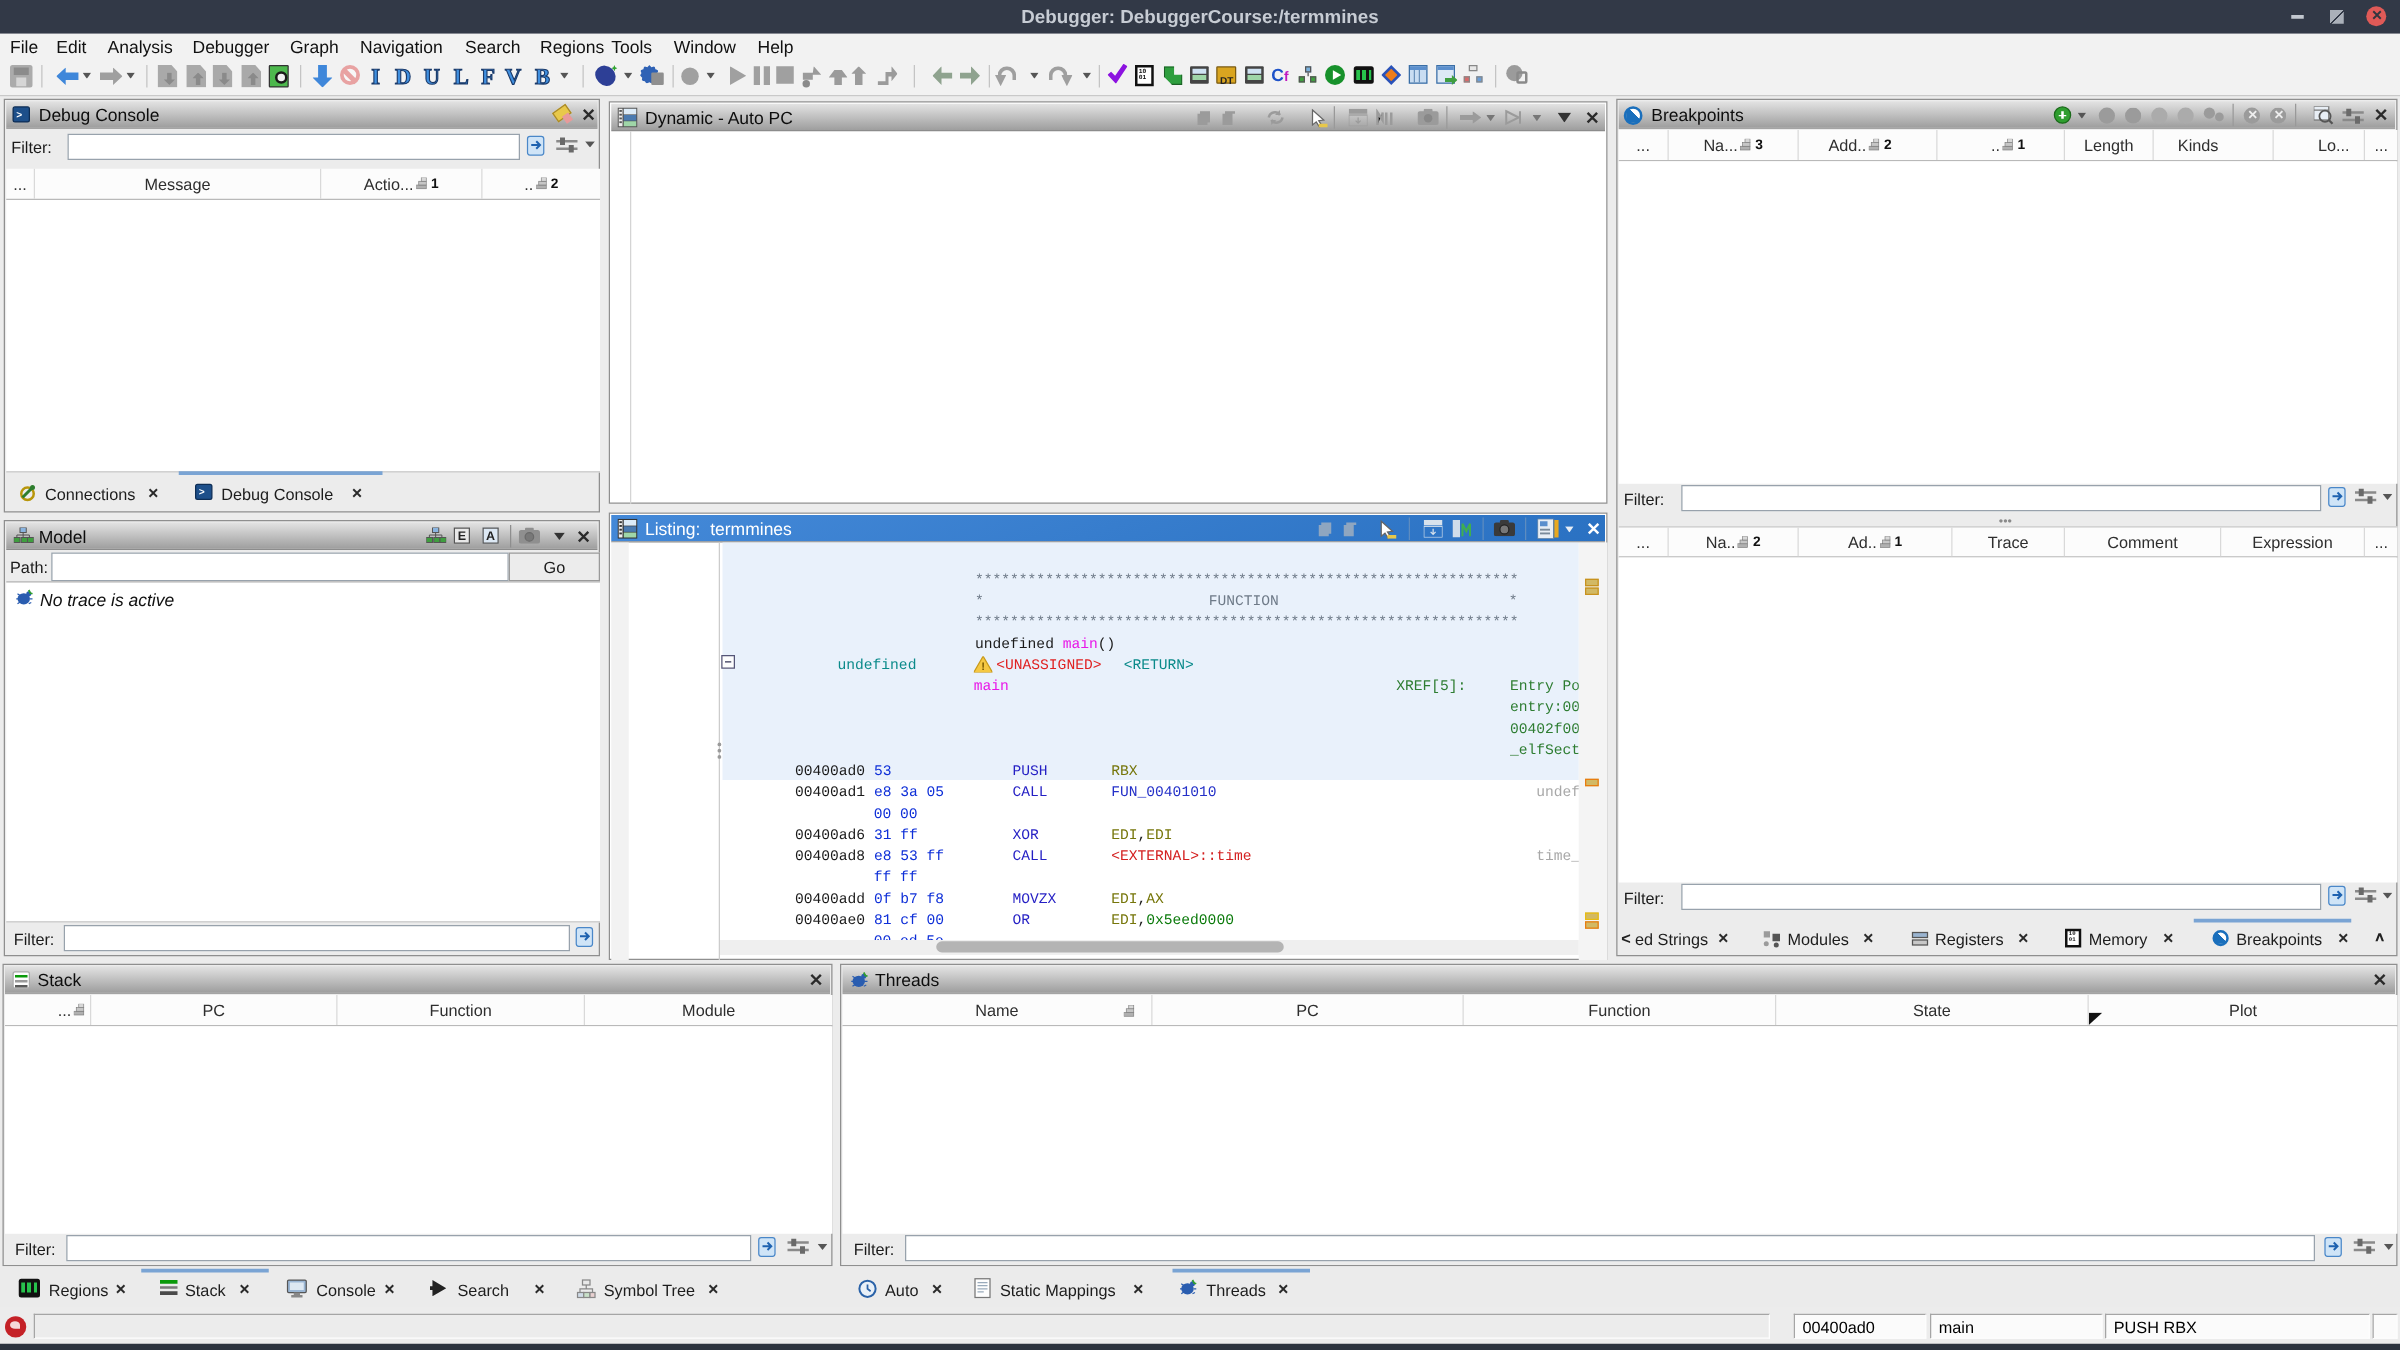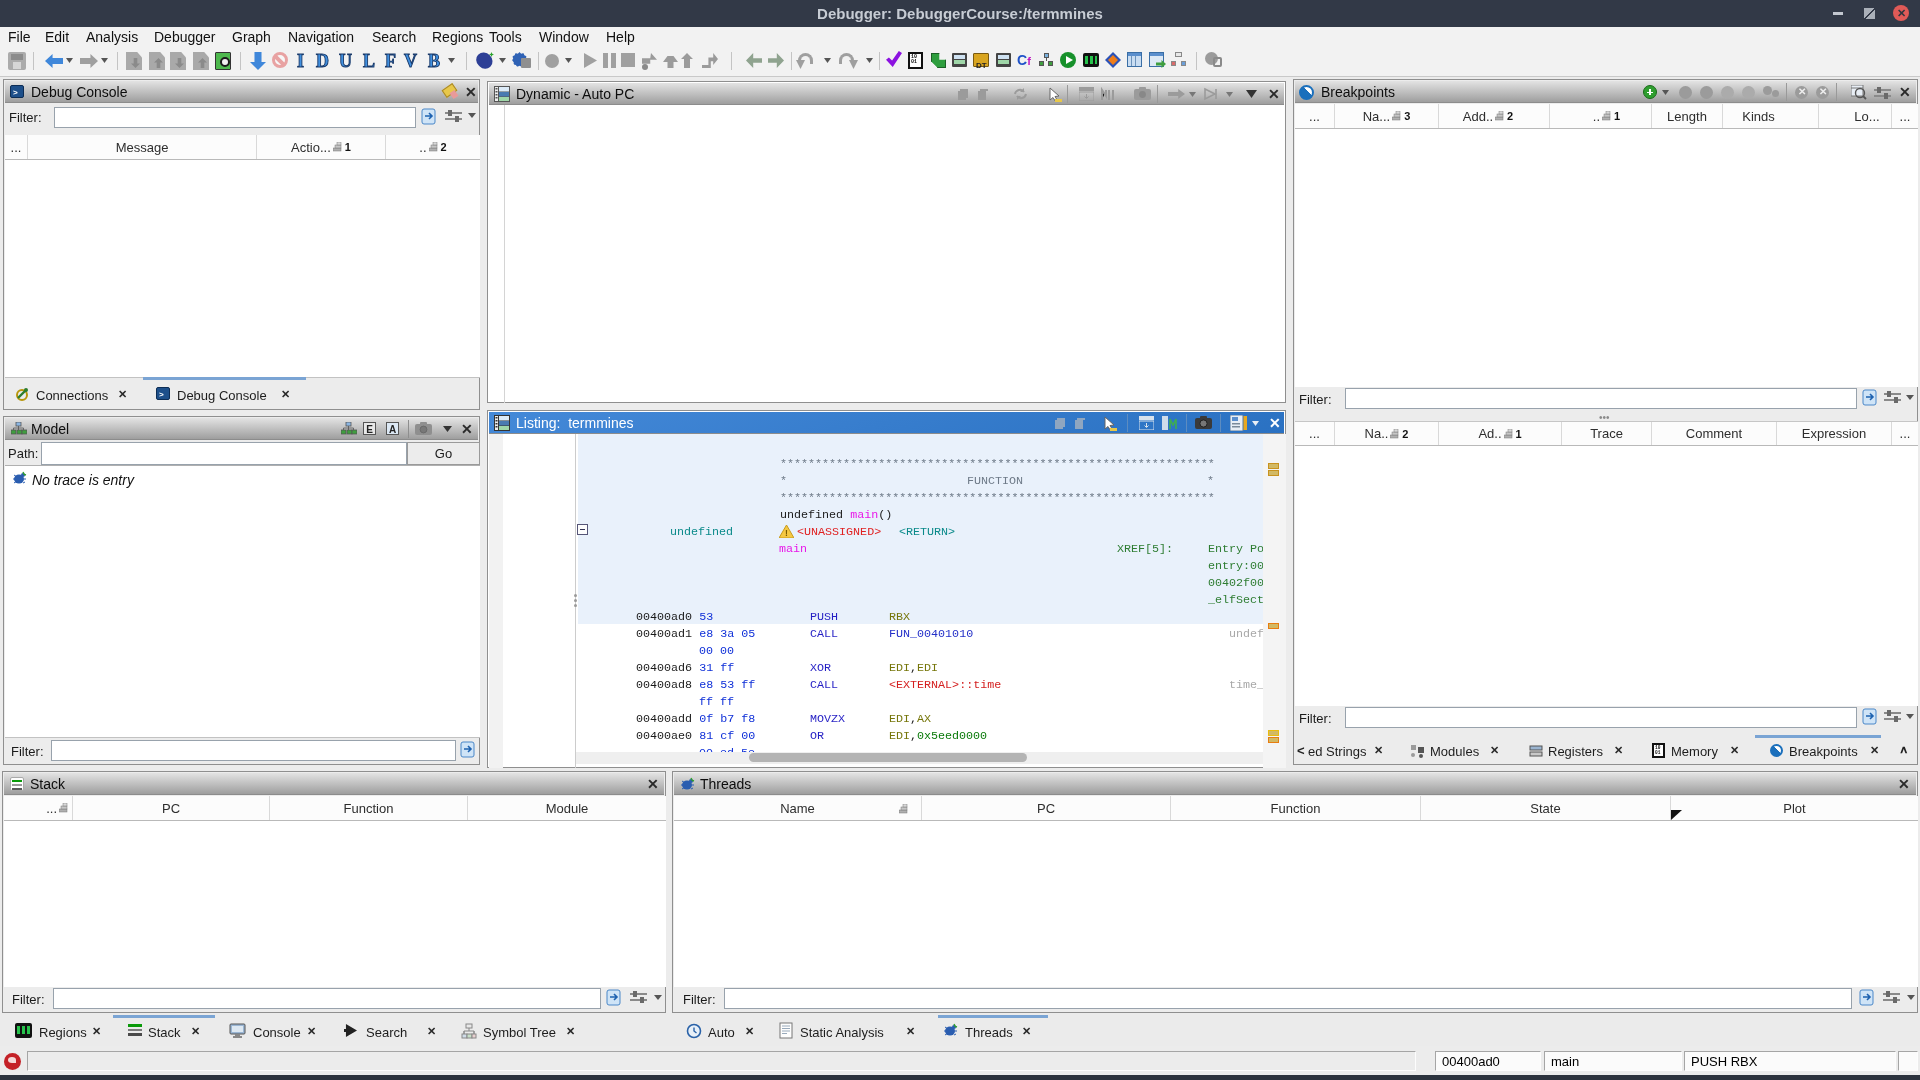--- a/index.html
+++ b/index.html
@@ -422,21 +422,21 @@
       <circle cx="11" cy="4" r="2" fill="#2a5db0"></circle>
       <g stroke="#2a5db0" stroke-width="1">
         <line x1="2" y1="4" x2="5" y2="6"></line>
         <line x1="1" y1="8" x2="3" y2="8"></line>
         <line x1="2" y1="12" x2="5" y2="10"></line>
         <line x1="12" y1="8" x2="14" y2="8"></line>
         <line x1="11" y1="12" x2="13" y2="11"></line>
       </g>
       <path d="M11 1l1.2 2.4L14 4" stroke="#2f9e2f" stroke-width="1.4" fill="none"></path>
     </svg>
-  <span class="abs" style="left:28px;top:55px;font-size:14px;font-style:italic;color:#111">No trace is entry</span>
+  <span class="abs" style="left:28px;top:55px;font-size:14px;font-style:italic;color:#111">No trace is active</span>
   <div class="fr" style="left:7px;top:327px">Filter:</div>
   <div class="inp" style="left:47px;top:323px;width:405px"></div>
   <svg class="abs" style="left:456px;top:324px" width="16" height="17">
       <rect x="1" y="1" width="13" height="15" rx="2" fill="#cfe4f7" stroke="#4a87c8"></rect>
       <path d="M4 8h6M8 5l3 3-3 3" stroke="#1e62b0" stroke-width="1.6" fill="none"></path>
     </svg>
 </div>
 
 <div class="panel" style="left:1293px;top:79px;width:625px;height:686px;background:#ececec">
   <div class="ph">
@@ -707,21 +707,21 @@
       <path d="M8 4.5V8l2.5 2" stroke="#2a62a8" stroke-width="1.4" fill="none"></path>
     </svg>
   <span class="abs" style="left:708px;top:12px">Auto</span>
     <span class="abs xb" style="left:745px;top:12px;font-size:11px">✕</span>
   <svg class="abs" style="left:779px;top:9px" width="14" height="17">
       <rect x="1" y="1" width="12" height="15" fill="#fdfdfd" stroke="#777"></rect>
       <g stroke="#9ab">
         <path d="M3 4h8M3 6.5h8M3 9h8M3 11.5h5"></path>
       </g>
     </svg>
-  <span class="abs" style="left:800px;top:12px">Static Analysis</span>
+  <span class="abs" style="left:800px;top:12px">Static Mappings</span>
     <span class="abs xb" style="left:906px;top:12px;font-size:11px">✕</span>
   <svg class="abs" style="left:943px;top:10px" width="15" height="15">
       <ellipse cx="7" cy="8" rx="5" ry="4.5" fill="#2a5db0"></ellipse>
       <circle cx="11" cy="4" r="2" fill="#2a5db0"></circle>
       <g stroke="#2a5db0" stroke-width="1">
         <line x1="2" y1="4" x2="5" y2="6"></line>
         <line x1="1" y1="8" x2="3" y2="8"></line>
         <line x1="2" y1="12" x2="5" y2="10"></line>
         <line x1="12" y1="8" x2="14" y2="8"></line>
         <line x1="11" y1="12" x2="13" y2="11"></line>

